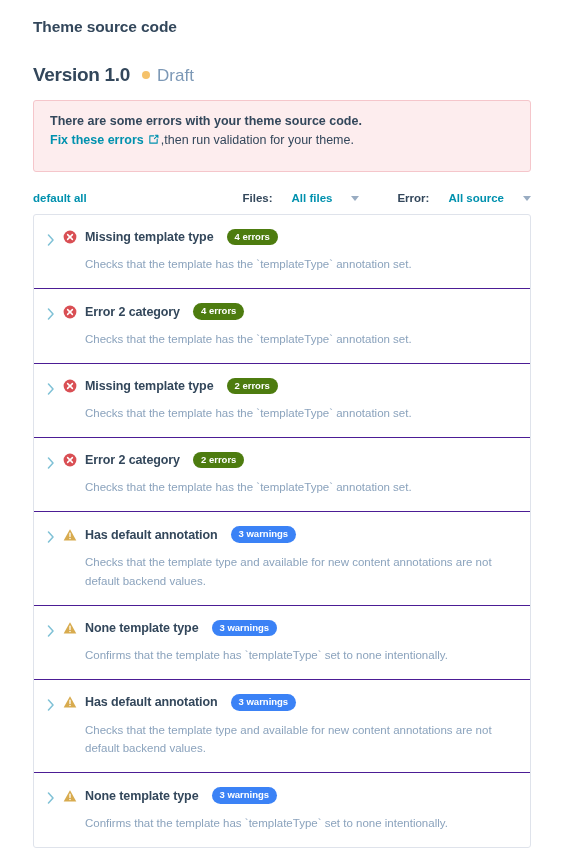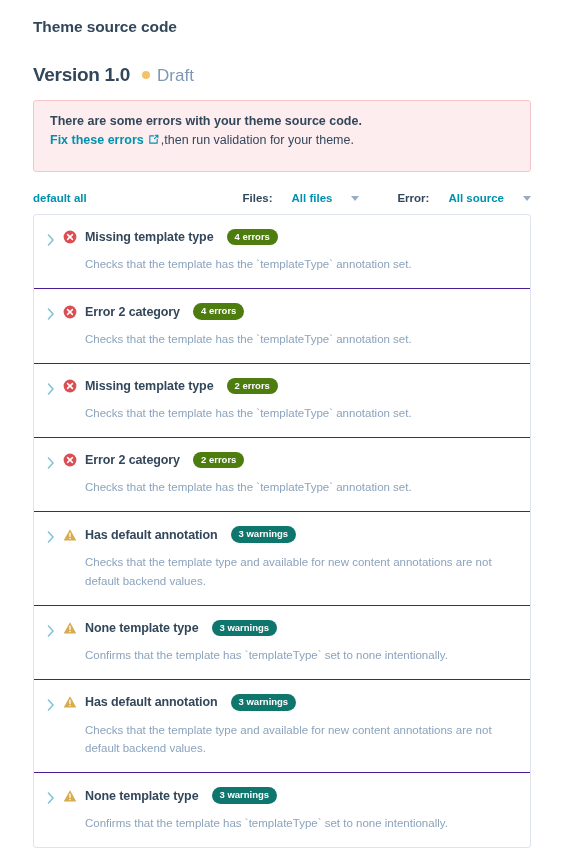--- a/index.html
+++ b/index.html
@@ -190,21 +190,21 @@
     margin-left: 13px;
     padding: 2px 8px 3px 8px;
     border-radius: 10px;
     font-size: 9.5px;
     font-weight: bold;
     color: #ffffff;
     line-height: 1.2;
     white-space: nowrap;
   }
   .badge.error   { background: #4d7c0f; }
-  .badge.warning { background: #0f766e; }
+  .badge.warning { background: #3b82f6; }
 
   .row-desc {
     font-size: 11.5px;
     color: #8ba3bd;
     margin-top: 10px;
     margin-left: 22px;
     line-height: 1.65;
     padding-right: 20px;
   }
 </style>

